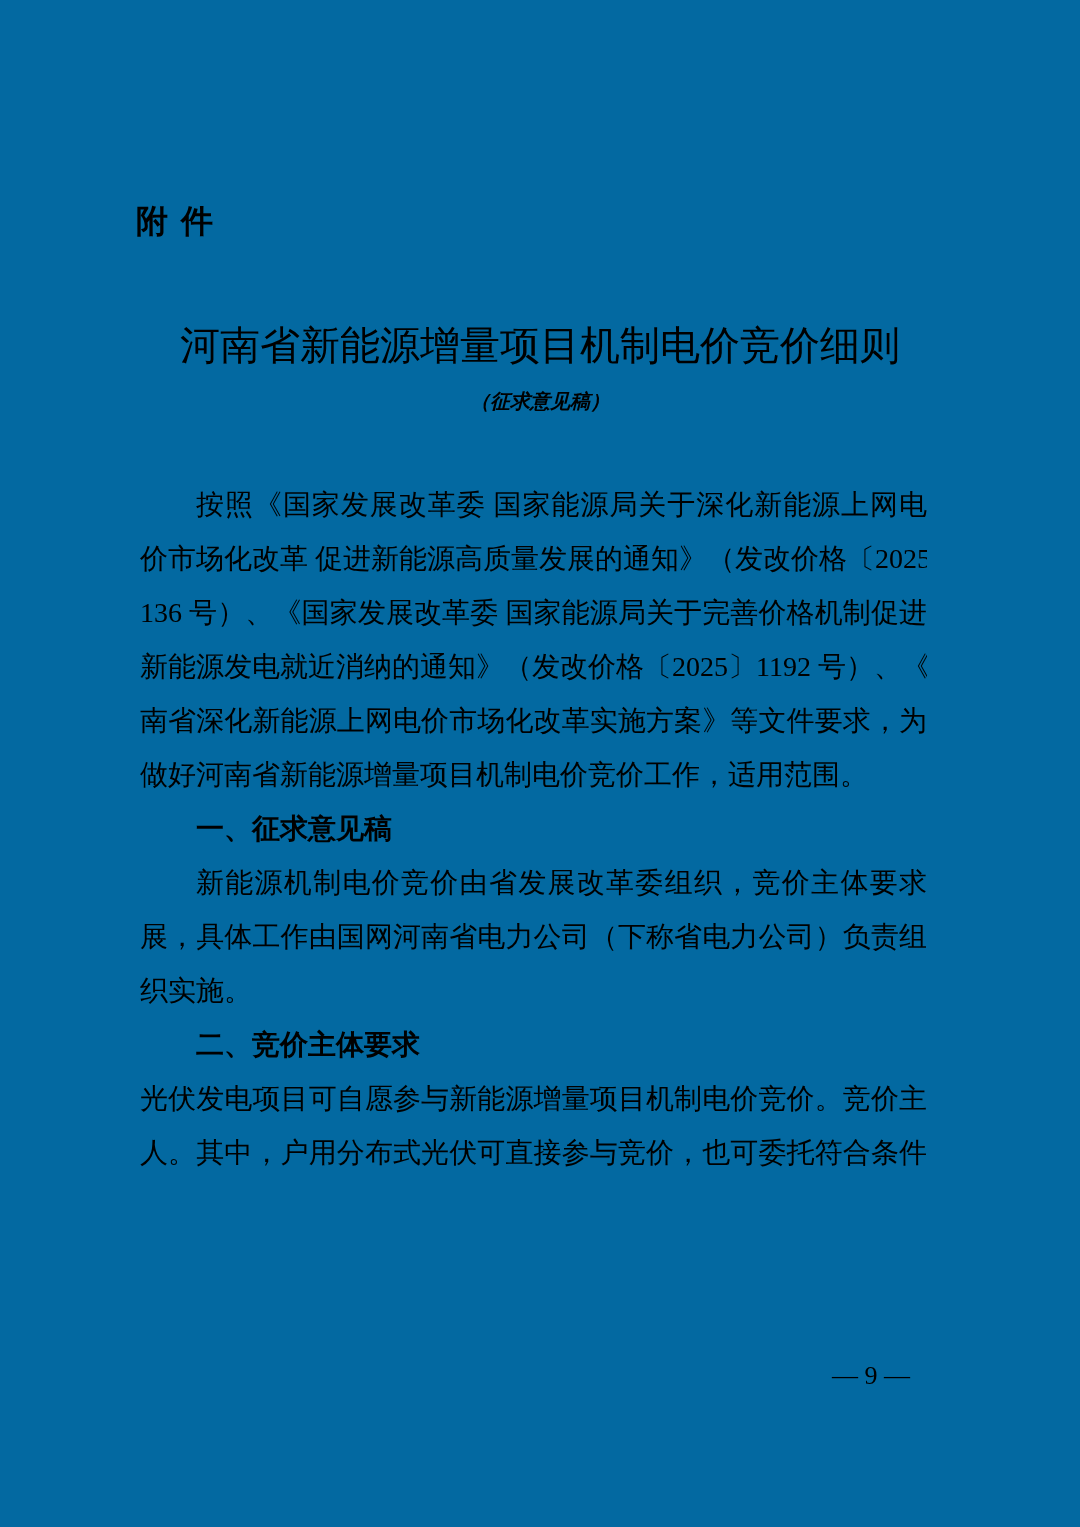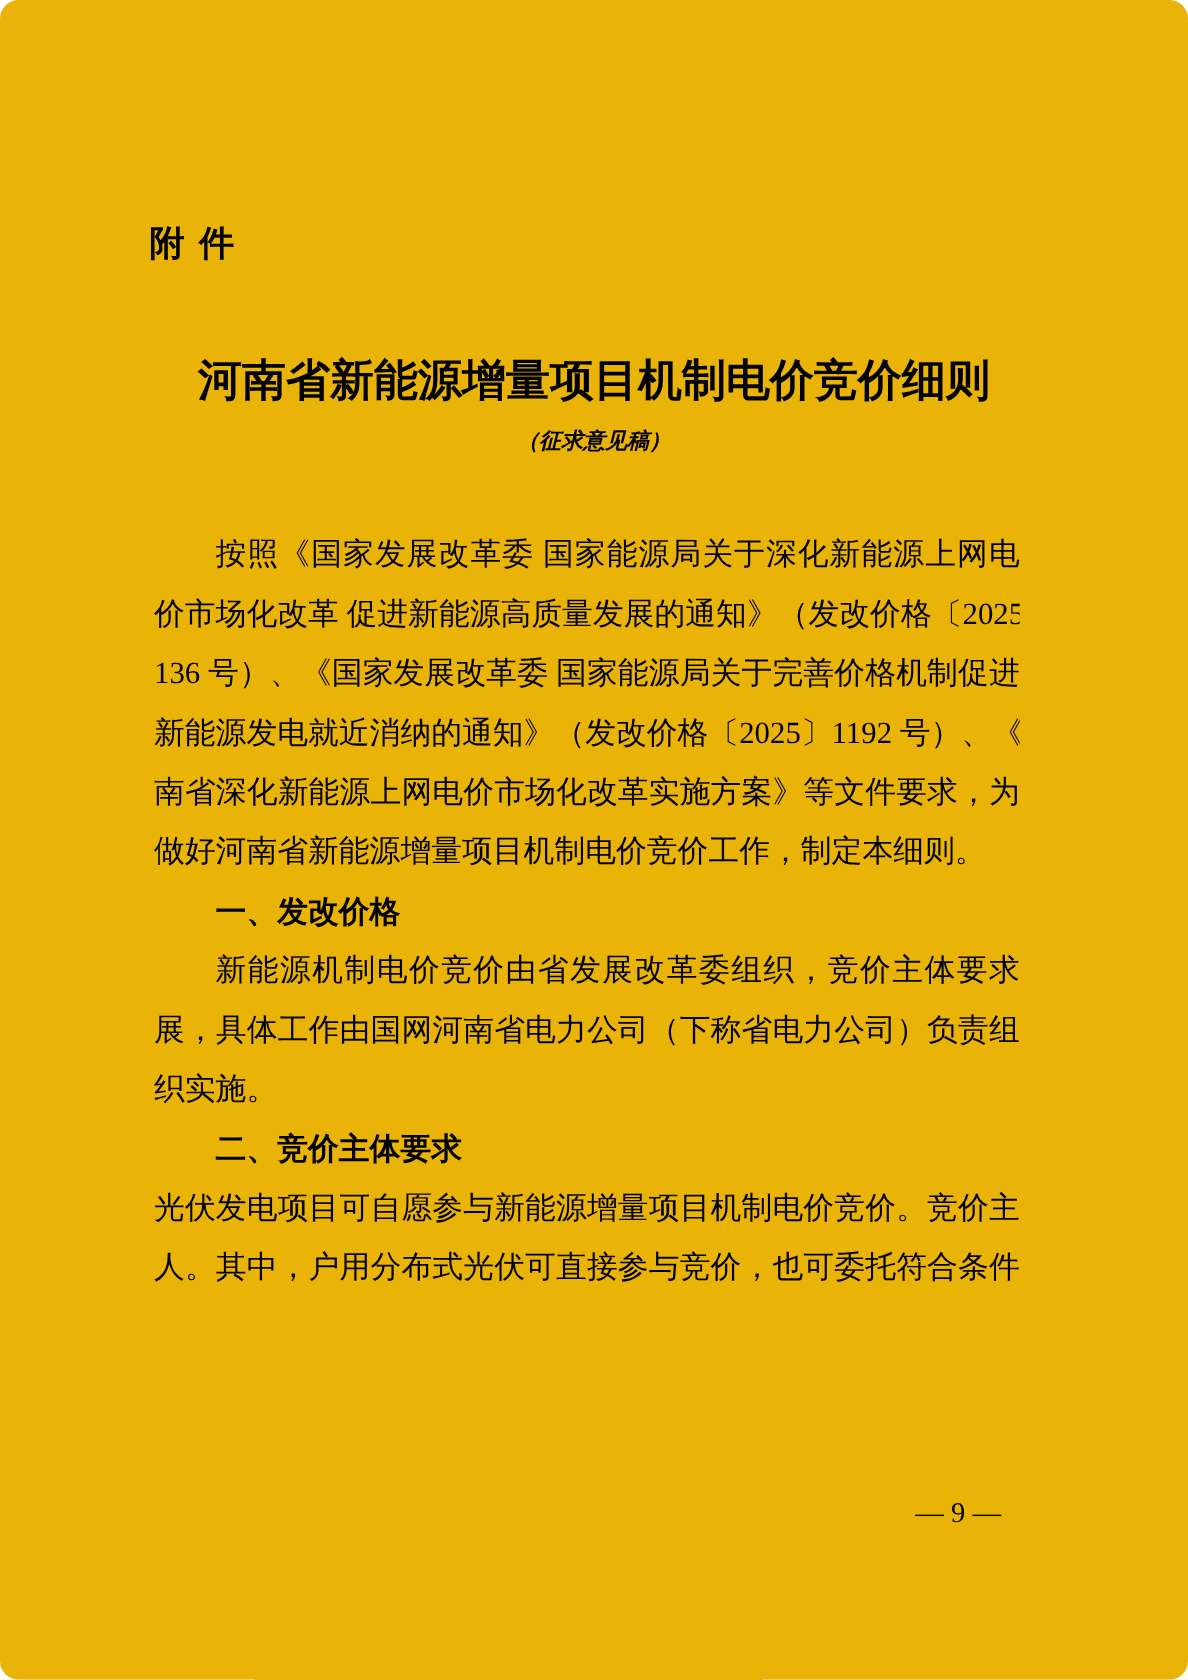--- a/index.html
+++ b/index.html
@@ -4,46 +4,45 @@
 <style>
   html, body {
     margin: 0;
     padding: 0;
     background: #ffffff;
   }
   .page {
     position: relative;
     width: 1080px;
     height: 1527px;
-    background: #eab308;
+    background: #0369a1;
     color: #000000;
     font-family: "Liberation Serif", serif;
     overflow: hidden;
-    border-radius: 17px;
   }
   .attachment {
     position: absolute;
     left: 136px;
     top: 202px;
     font-family: "Liberation Sans", sans-serif;
     font-weight: bold;
     font-size: 32px;
     line-height: 1.2;
     letter-spacing: 2px;
     white-space: pre;
   }
   .title {
     position: absolute;
     left: 0;
     top: 322px;
     width: 100%;
     margin: 0;
     text-align: center;
     font-family: "Liberation Serif", serif;
-    font-weight: bold;
+    font-weight: normal;
     font-size: 40px;
     line-height: 1.2;
   }
   .subtitle {
     position: absolute;
     left: 0;
     top: 388px;
     width: 100%;
     text-align: center;
     font-family: "Liberation Serif", serif;
@@ -104,23 +103,23 @@
 
   <div class="subtitle">（征求意见稿）</div>
 
   <div class="content">
 
     <div class="line indent">按照《国家发展改革委 国家能源局关于深化新能源上网电</div>
     <div class="line">价市场化改革 促进新能源高质量发展的通知》（发改价格〔2025〕</div>
     <div class="line">136 号）、《国家发展改革委 国家能源局关于完善价格机制促进</div>
     <div class="line">新能源发电就近消纳的通知》（发改价格〔2025〕1192 号）、《河</div>
     <div class="line">南省深化新能源上网电价市场化改革实施方案》等文件要求，为</div>
-    <div class="line end">做好河南省新能源增量项目机制电价竞价工作，制定本细则。</div>
+    <div class="line end">做好河南省新能源增量项目机制电价竞价工作，适用范围。</div>
 
-    <div class="line heading">一、发改价格</div>
+    <div class="line heading">一、征求意见稿</div>
 
     <div class="line indent">新能源机制电价竞价由省发展改革委组织，竞价主体要求</div>
     <div class="line">展，具体工作由国网河南省电力公司（下称省电力公司）负责组</div>
     <div class="line end">织实施。</div>
 
     <div class="line heading">二、竞价主体要求</div>
 
     <div class="line">光伏发电项目可自愿参与新能源增量项目机制电价竞价。竞价主</div>
     <div class="line">人。其中，户用分布式光伏可直接参与竞价，也可委托符合条件</div>
 

